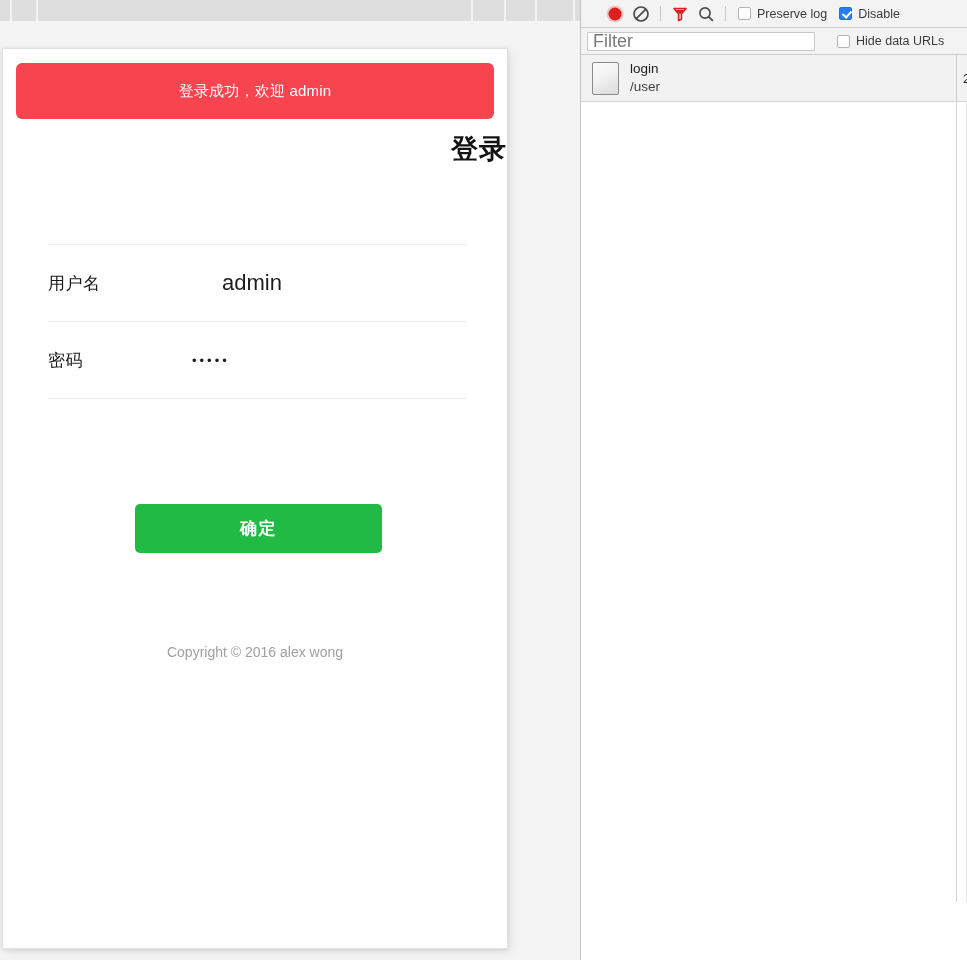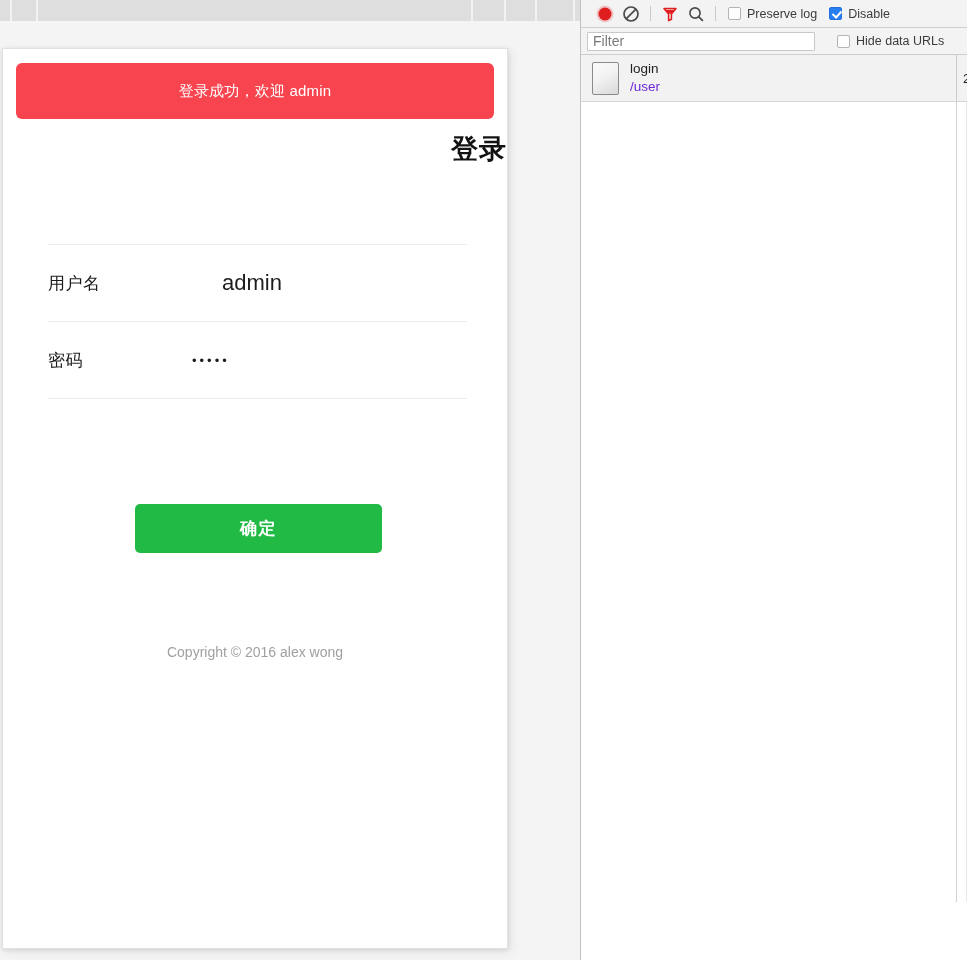--- a/index.html
+++ b/index.html
@@ -180,21 +180,21 @@
   }
 
   
   #devtools-toolbar {
     position: relative;
     height: 28px;
     background: #f3f3f3;
     border-bottom: 1px solid #cdcdcd;
     display: flex;
     align-items: center;
-    padding-left: 11px;
+    padding-left: 21px;
     box-sizing: border-box;
     white-space: nowrap;
   }
   .tb-icon {
     width: 26px;
     height: 26px;
     display: flex;
     align-items: center;
     justify-content: center;
     cursor: pointer;
@@ -254,21 +254,21 @@
     align-items: center;
     padding: 0 6px;
     box-sizing: border-box;
   }
   #filter-input {
     width: 228px;
     height: 19px;
     border: 1px solid #c8c8c8;
     border-radius: 1px;
     background: #ffffff;
-    font-size: 14px;
+    font-size: 18px;
     color: #333;
     padding: 0 5px;
     box-sizing: border-box;
     font-family: "Liberation Sans", sans-serif;
     outline: none;
   }
   #filter-input::placeholder { color: #7a7a7a; }
 
   
   #net-table-header {
@@ -329,21 +329,21 @@
   .net-row-text {
     margin-left: 11px;
     line-height: 1.35;
   }
   .net-row-text .line1 {
     font-size: 13.5px;
     color: #222222;
   }
   .net-row-text .line2 {
     font-size: 13.5px;
-    color: #6d28d9;
+    color: #404040;
   }
   .net-row-status {
     flex: 1;
     padding-left: 6px;
     font-size: 13.5px;
     color: #222222;
     overflow: hidden;
     display: flex;
     align-items: center;
   }

